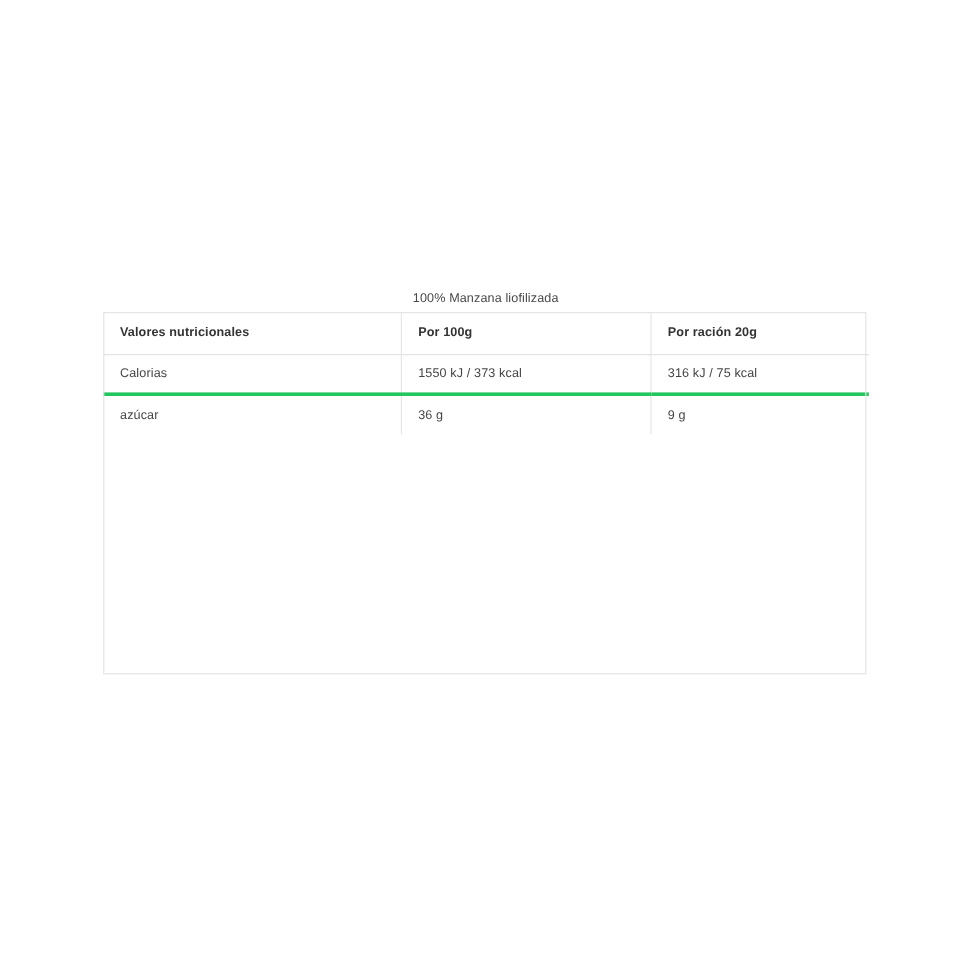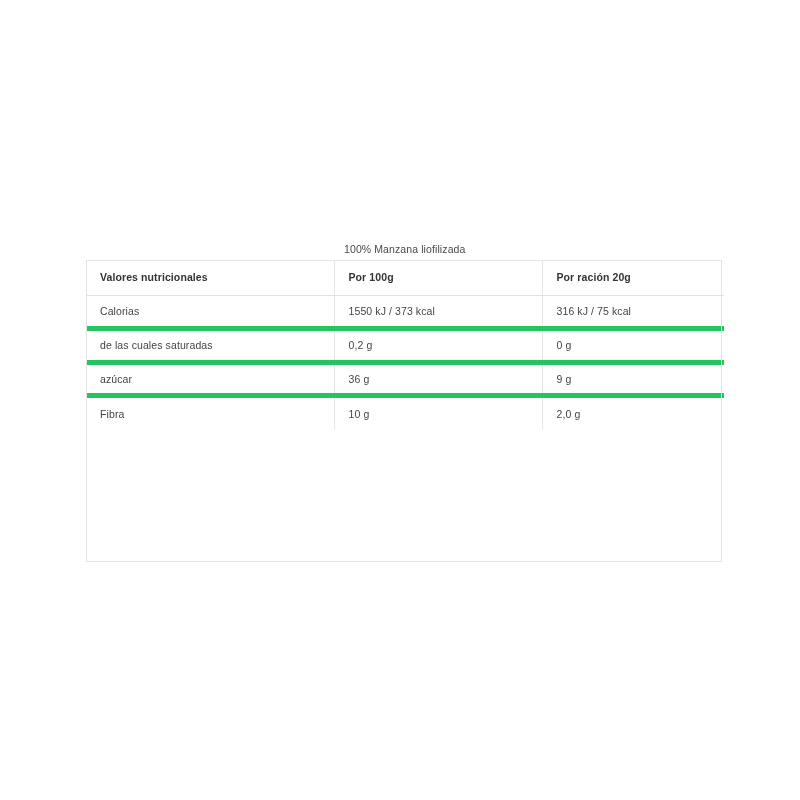--- a/index.html
+++ b/index.html
@@ -55,21 +55,21 @@
   table.nutrition th,
   table.nutrition td {
     text-align: left;
     vertical-align: middle;
     padding: 0 0 0 14px;
     font-weight: normal;
     font-size: 10.5px;
     color: #454545;
     letter-spacing: 0.1px;
     border-right: 1px solid #e6e6e6;
-    border-bottom: 5px solid #22c55e;
+    border-bottom: 3px solid #22c55e;
   }
 
   table.nutrition tr th:last-child,
   table.nutrition tr td:last-child {
     border-right: none;
   }
 
   table.nutrition thead th {
     font-weight: bold;
     color: #333333;
@@ -122,33 +122,23 @@
           <th>Por ración 20g</th>
         </tr>
       </thead>
       <tbody>
         <tr>
           <td>Calorias</td>
           <td>1550 kJ / 373 kcal</td>
           <td>316 kJ / 75 kcal</td>
         </tr>
         <tr>
-          <td>de las cuales saturadas</td>
-          <td>0,2 g</td>
-          <td>0 g</td>
-        </tr>
-        <tr>
           <td>azúcar</td>
           <td>36 g</td>
           <td>9 g</td>
-        </tr>
-        <tr>
-          <td>Fibra</td>
-          <td>10 g</td>
-          <td>2,0 g</td>
         </tr>
       </tbody>
     </table>
   </div>
 
   <div class="outer-border"></div>
 
 </div>
 
 </body></html>

